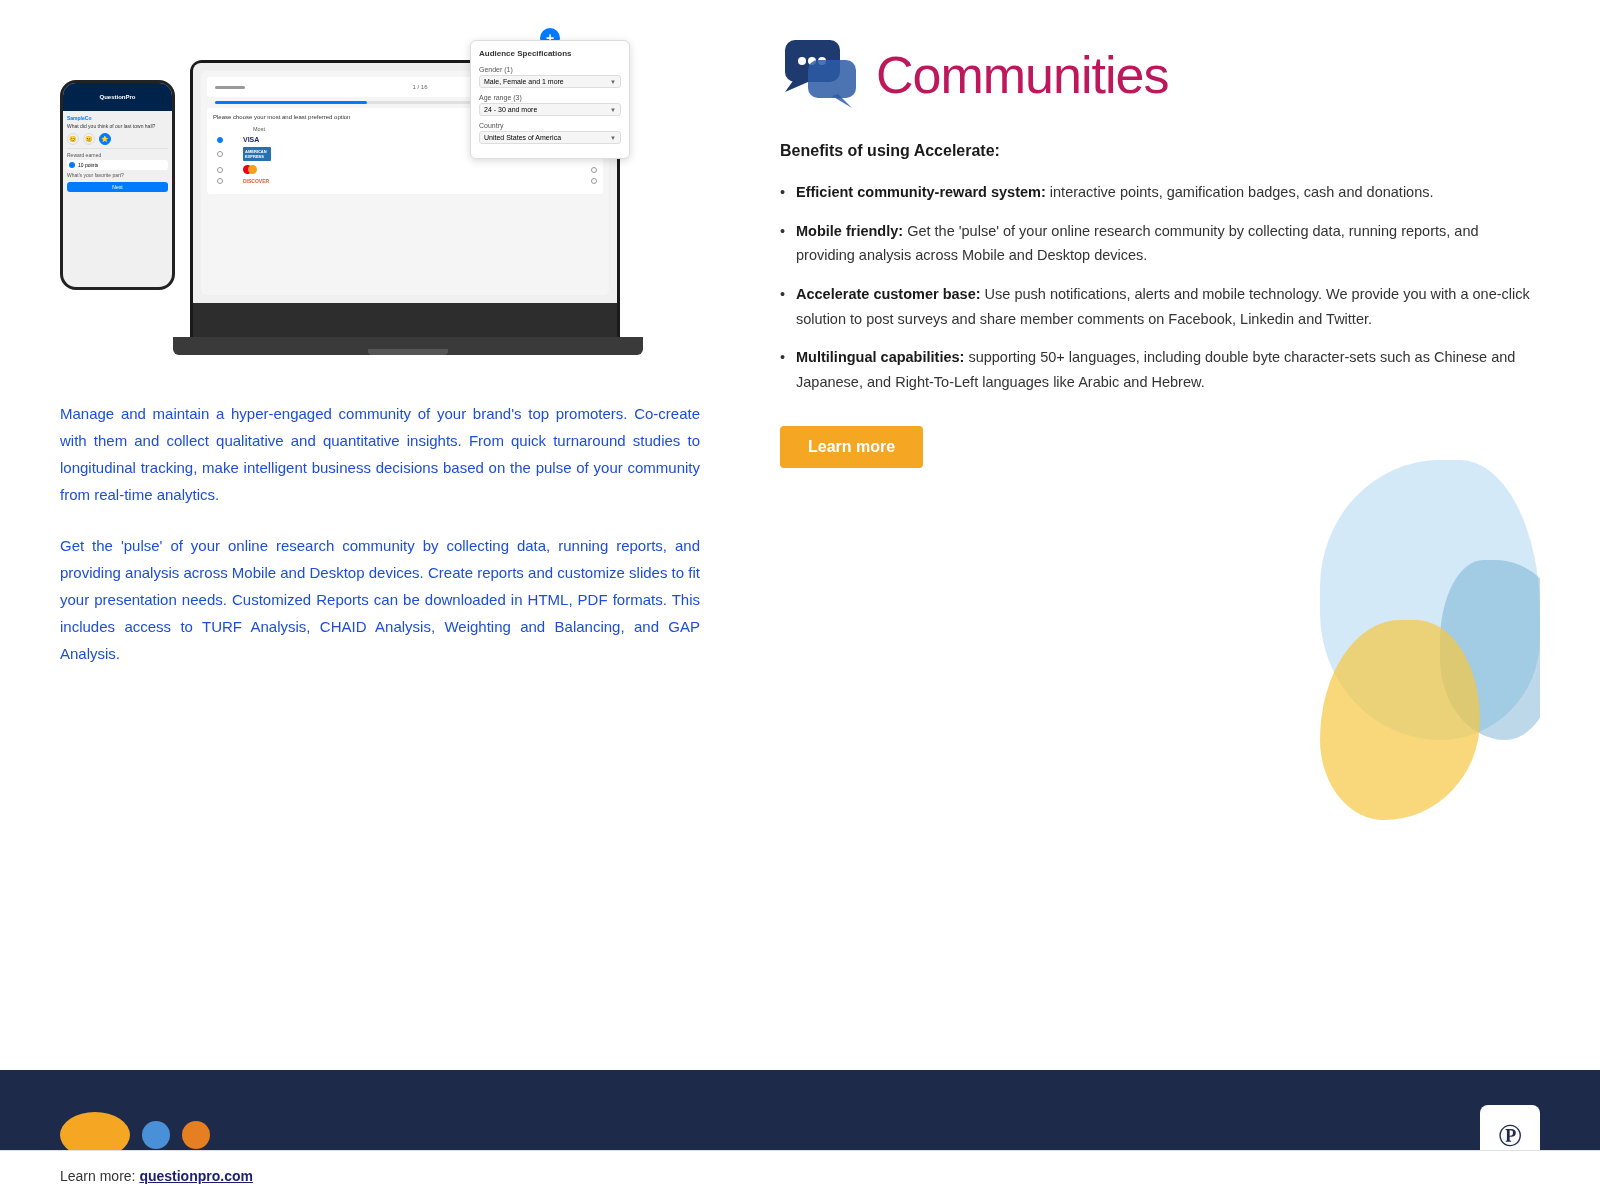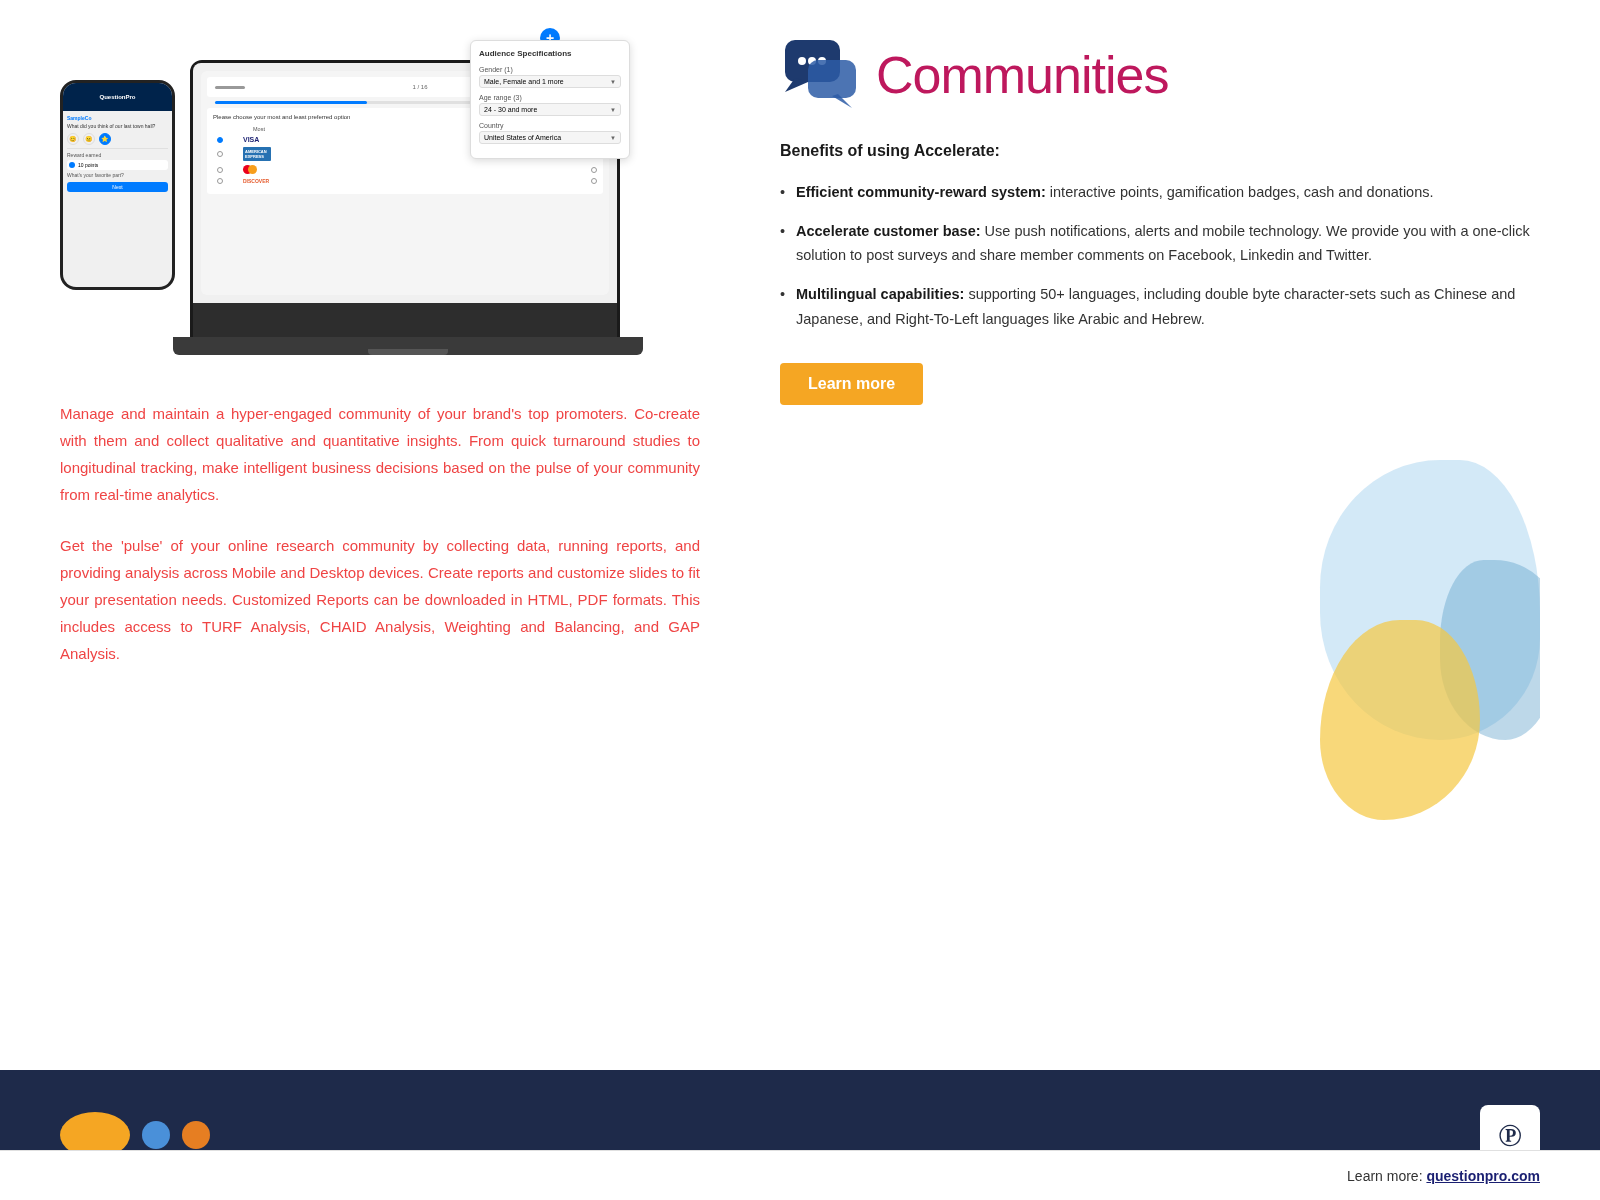--- a/index.html
+++ b/index.html
@@ -304,21 +304,21 @@
     }
     .section-heading {
       font-size: 18px;
       font-weight: 700;
       color: #1a1a1a;
       margin-bottom: 24px;
       line-height: 1.4;
     }
     .body-paragraph {
       font-size: 15px;
-      color: #ef4444;
+      color: #1d4ed8;
       line-height: 1.8;
       text-align: justify;
       margin-bottom: 24px;
     }
 
     
     .right-panel {
       flex: 1;
       padding-left: 40px;
       position: relative;
@@ -481,21 +481,20 @@
     .footer-bottom {
       position: absolute;
       bottom: 0;
       left: 0;
       width: 100%;
       height: 50px;
       background: #fff;
       border-top: 1px solid #e0e0e0;
       display: flex;
       align-items: center;
-      justify-content: flex-end;
       padding: 4px 60px;
     }
     .footer-link-text {
       font-size: 14px;
       color: #333;
     }
     .footer-link-text a {
       color: #1a1f71;
       font-weight: bold;
       text-decoration: underline;
@@ -653,20 +652,23 @@
 
     
     <p class="benefits-title">Benefits of using Accelerate:</p>
 
     
     <ul class="benefits-list">
       <li>
         <strong>Efficient community-reward system:</strong><span> interactive points, gamification badges, cash and donations.</span>
       </li>
       <li>
+        <strong>Mobile friendly:</strong><span> Get the 'pulse' of your online research community by collecting data, running reports, and providing analysis across Mobile and Desktop devices.</span>
+      </li>
+      <li>
         <strong>Accelerate customer base:</strong><span> Use push notifications, alerts and mobile technology. We provide you with a one-click solution to post surveys and share member comments on Facebook, Linkedin and Twitter.</span>
       </li>
       <li>
         <strong>Multilingual capabilities:</strong><span> supporting 50+ languages, including double byte character-sets such as Chinese and Japanese, and Right-To-Left languages like Arabic and Hebrew.</span>
       </li>
     </ul>
 
     
     <button class="learn-more-btn">Learn more</button>
 

